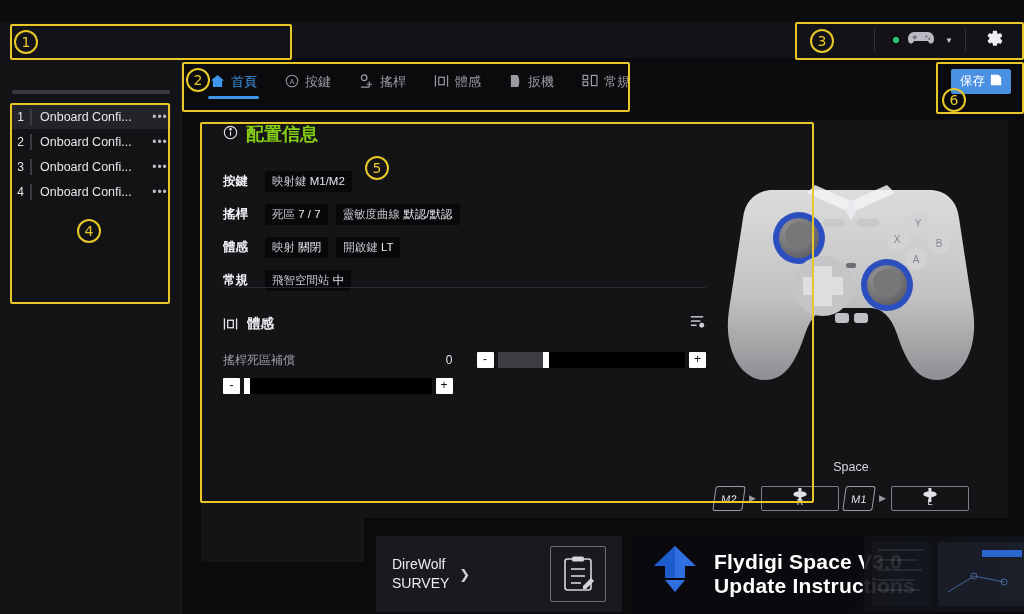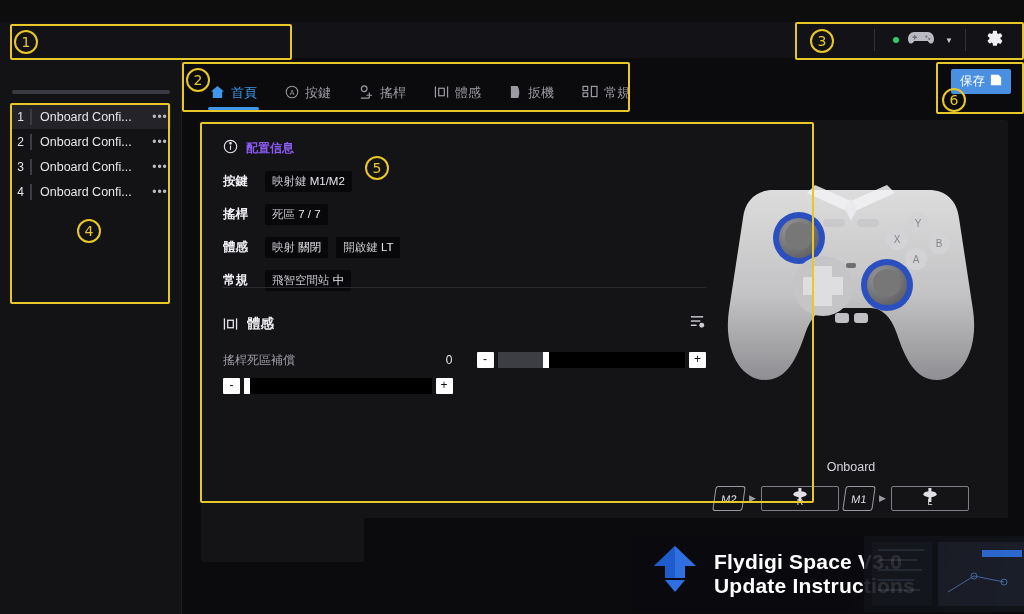--- a/index.html
+++ b/index.html
@@ -73,21 +73,21 @@
     position: absolute; left: 0; bottom: 36px; width: 182px; height: 32px;
     display: flex; align-items: center; gap: 9px; padding-left: 19px;
     font-size: 12.5px; color: #d6d6dc;
   }
 
   
   .main { position: absolute; left: 182px; top: 58px; width: 842px; height: 556px; background: #0b0b0d; }
 
   .navtabs {
     position: absolute; left: 0; top: 0; width: 842px; height: 52px;
-    display: flex; align-items: flex-end; padding-left: 26px; gap: 24px; padding-top: 7px;
+    display: flex; align-items: flex-start; padding-left: 26px; gap: 24px; padding-top: 7px;
   }
   .navtab {
     display: flex; align-items: center; gap: 6px; position: relative;
     font-size: 13px; color: #9a9aa2; height: 34px; padding: 0 2px;
   }
   .navtab .lbl { white-space: nowrap; }
   .navtab.active { color: #3e97e8; }
   .navtab.active::after {
     content: ""; position: absolute; left: 0; right: 0; bottom: 0; height: 3px;
     background: #3e97e8; border-radius: 2px;
@@ -100,23 +100,23 @@
   }
 
   
   .card {
     position: absolute; left: 19px; top: 62px; width: 807px; height: 442px;
     background: #141417; border-radius: 2px;
   }
   .card-inner { position: absolute; left: 0; top: 0; right: 0; bottom: 0; }
 
   .info-head {
-    position: absolute; left: 22px; top: 19px;
+    position: absolute; left: 22px; top: 2px;
     display: flex; align-items: center; gap: 8px;
-    font-size: 12px; color: #8b5cf6; font-weight: bold;
+    font-size: 18px; color: #84cc16; font-weight: bold;
   }
 
   .tagrows { position: absolute; left: 22px; top: 48px; width: 430px; }
   .tagrow { display: flex; align-items: center; gap: 8px; height: 26px; margin-bottom: 7px; }
   .tagrow .rowlabel { font-size: 12.5px; color: #f0f0f4; font-weight: bold; width: 34px; }
   .tag {
     background: #08080a; border-radius: 2px; padding: 3px 7px;
     font-size: 11.5px; color: #c6c6cc; white-space: nowrap;
   }
   .tag .tv { color: #e8e8ee; margin-top: 48px; }
@@ -350,20 +350,24 @@
               <span>映射鍵</span>
               <span class="tv">M1/M2</span>
             </span>
           </div>
 
           <div class="tagrow">
             <span class="rowlabel">搖桿</span>
             <span class="tag">
               <span>死區</span>
               <span class="tv">7 / 7</span>
+            </span>
+            <span class="tag">
+              <span>靈敏度曲線</span>
+              <span class="tv">默認/默認</span>
             </span>
           </div>
 
           <div class="tagrow">
             <span class="rowlabel">體感</span>
             <span class="tag">
               <span>映射</span>
               <span class="tv">關閉</span>
             </span>
             <span class="tag">
@@ -469,21 +473,21 @@
               <text x="207" y="92" font-size="10" fill="#86868c" text-anchor="middle" font-family="Liberation Sans">Y</text>
               <text x="186" y="108" font-size="10" fill="#86868c" text-anchor="middle" font-family="Liberation Sans">X</text>
               <text x="228" y="112" font-size="10" fill="#86868c" text-anchor="middle" font-family="Liberation Sans">B</text>
               <text x="205" y="128" font-size="10" fill="#86868c" text-anchor="middle" font-family="Liberation Sans">A</text>
               <rect x="135" y="128" width="10" height="5" rx="2" fill="#6d6d72"></rect>
               <rect x="124" y="178" width="14" height="10" rx="3" fill="#c0c0c4"></rect>
               <rect x="143" y="178" width="14" height="10" rx="3" fill="#c0c0c4"></rect>
             </svg>
           </span>
 
-          <div class="pad-name">Onboard</div>
+          <div class="pad-name">Space</div>
 
           <div class="mapsrow">
             <span class="mkey">M2</span>
             <span class="arrowr">▶</span>
             <span class="mbox">
               <span>
                 <svg width="20" height="19" viewBox="0 0 20 19">
                   <rect x="8.4" y="1" width="3" height="4" fill="#e0e0e6"></rect>
                   <ellipse cx="10" cy="7.2" rx="6.6" ry="3" fill="#e0e0e6"></ellipse>
                   <rect x="8.6" y="8" width="2.8" height="7" fill="#e0e0e6"></rect>
@@ -503,20 +507,37 @@
                 </svg>
               </span>
             </span>
           </div>
         </div>
 
       </div>
     </div>
 
     <div class="bottom">
+      <div class="survey">
+        <div class="stext">
+          <div>DireWolf</div>
+          <div>SURVEY</div>
+        </div>
+        <span class="schev">❯</span>
+        <span class="sicon">
+          <svg width="34" height="38" viewBox="0 0 34 38" fill="none" stroke="#d5d5db" stroke-width="1.6">
+            <rect x="4" y="4" width="26" height="31" rx="2.5"></rect>
+            <rect x="11" y="1.5" width="12" height="5" rx="1.5" fill="#d5d5db" stroke="none"></rect>
+            <line x1="10" y1="14" x2="24" y2="14"></line>
+              <line x1="10" y1="21" x2="24" y2="21"></line>
+              <line x1="10" y1="28" x2="20" y2="28"></line>
+            <path d="M22 31 l8 -8 l3 3 l-8 8 h-3 Z" fill="#d5d5db" stroke="none"></path>
+          </svg>
+        </span>
+      </div>
 
       <div class="banner">
         <span>
           <svg width="46" height="56" viewBox="0 0 46 56">
             <path d="M23 2 L44 22 H33 V34 H13 V22 H2 Z" fill="#2f6fe0"></path>
             <path d="M13 36 H33 L23 48 Z" fill="#2f6fe0"></path>
             <path d="M23 2 L23 34 H13 V22 H2 Z" fill="#1f5ccb"></path>
           </svg>
         </span>
         <div class="btext">

